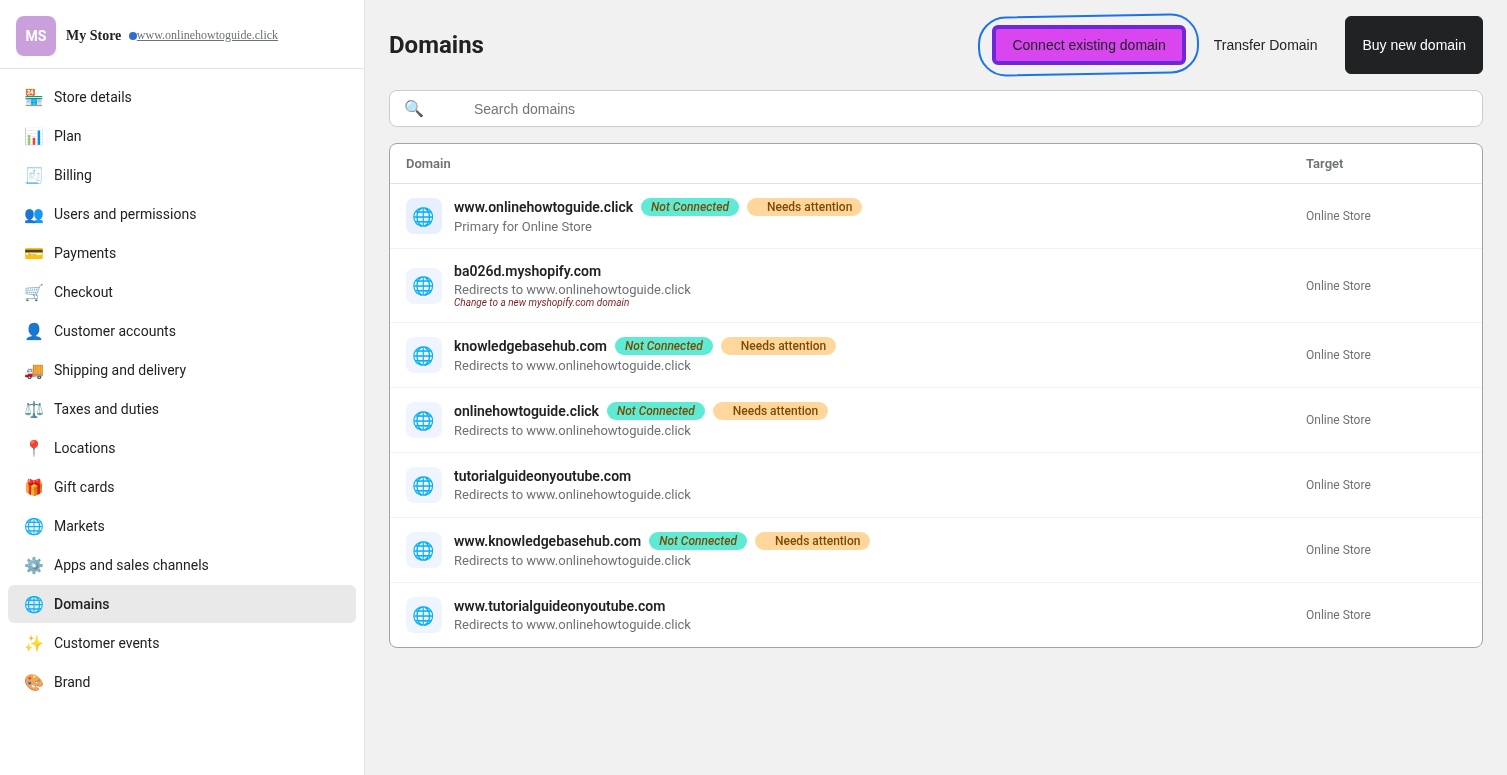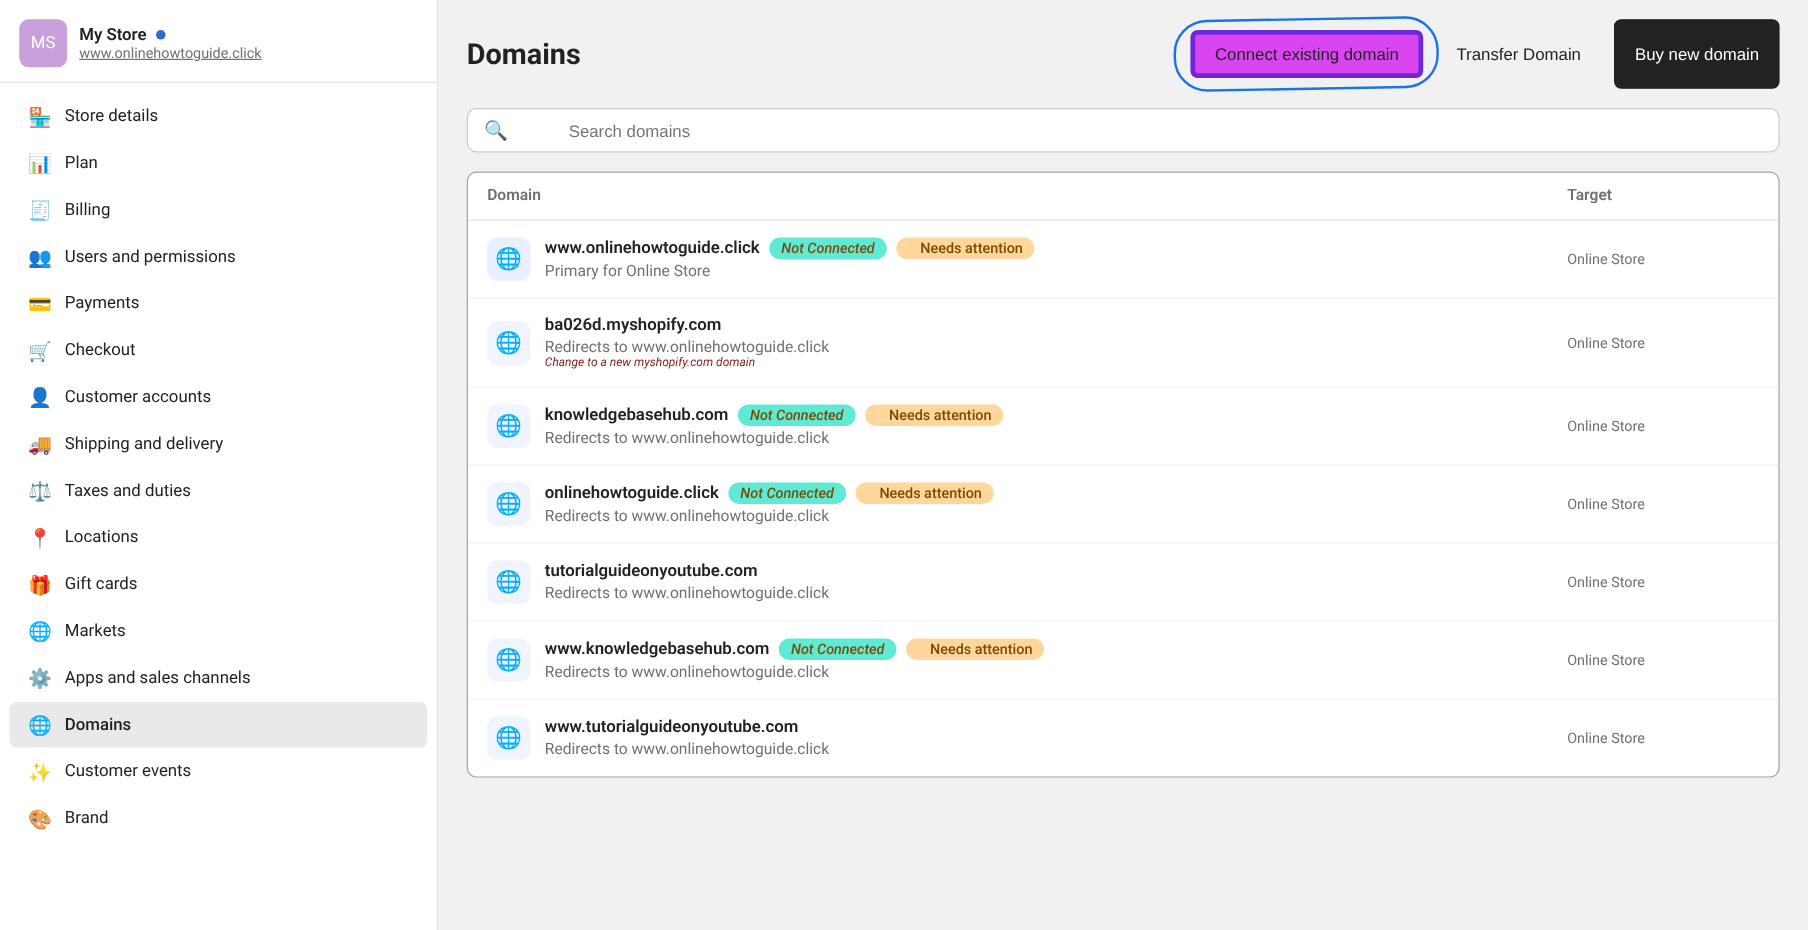--- a/index.html
+++ b/index.html
@@ -20,24 +20,24 @@
       align-items: center;
       padding: 16px 16px 12px 16px;
       border-bottom: 1px solid #e1e3e5;
       gap: 10px;
     }
     .store-avatar {
       width: 40px; height: 40px;
       background: #c9a0dc;
       border-radius: 8px;
       display: flex; align-items: center; justify-content: center;
-      font-weight: 400; color: #fff; font-size: 14px;
+      font-weight: 700; color: #fff; font-size: 14px;
       flex-shrink: 0;
     }
-    .store-info { display: flex; flex-direction: column; }
+    .store-info { display: flex; flex-direction: row; font-family: Liberation Serif, serif; }
     .store-name { font-weight: 600; font-size: 14px; }
     .store-url { font-size: 12px; color: #6d7175; text-decoration: underline; }
     .store-dot {
       width: 8px; height: 8px; background: #2c6ecb; border-radius: 50%;
       margin-left: 4px; display: inline-block;
     }
 
     .sidebar-nav { padding: 8px 0; }
     .nav-item {
       display: flex;

